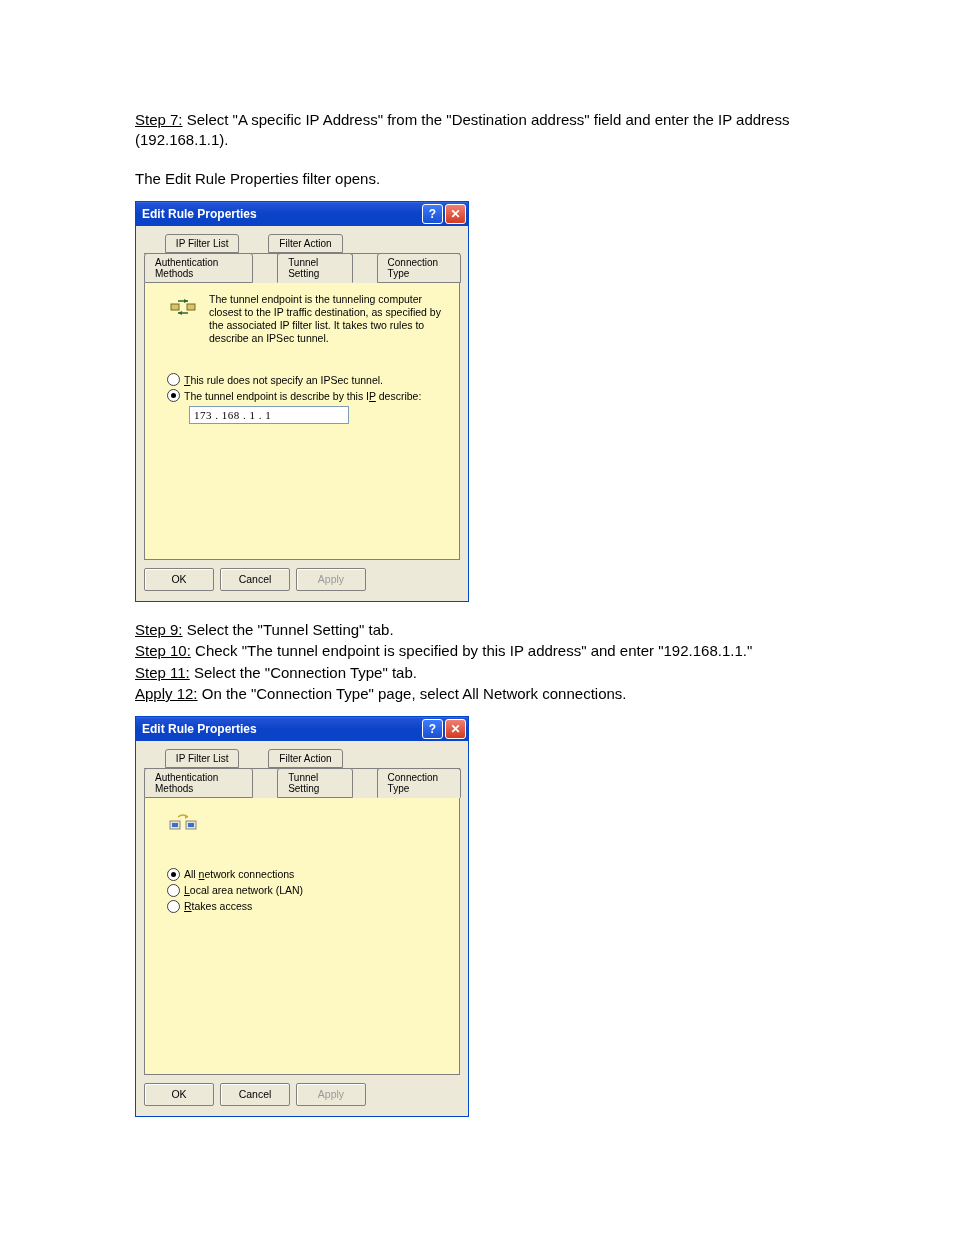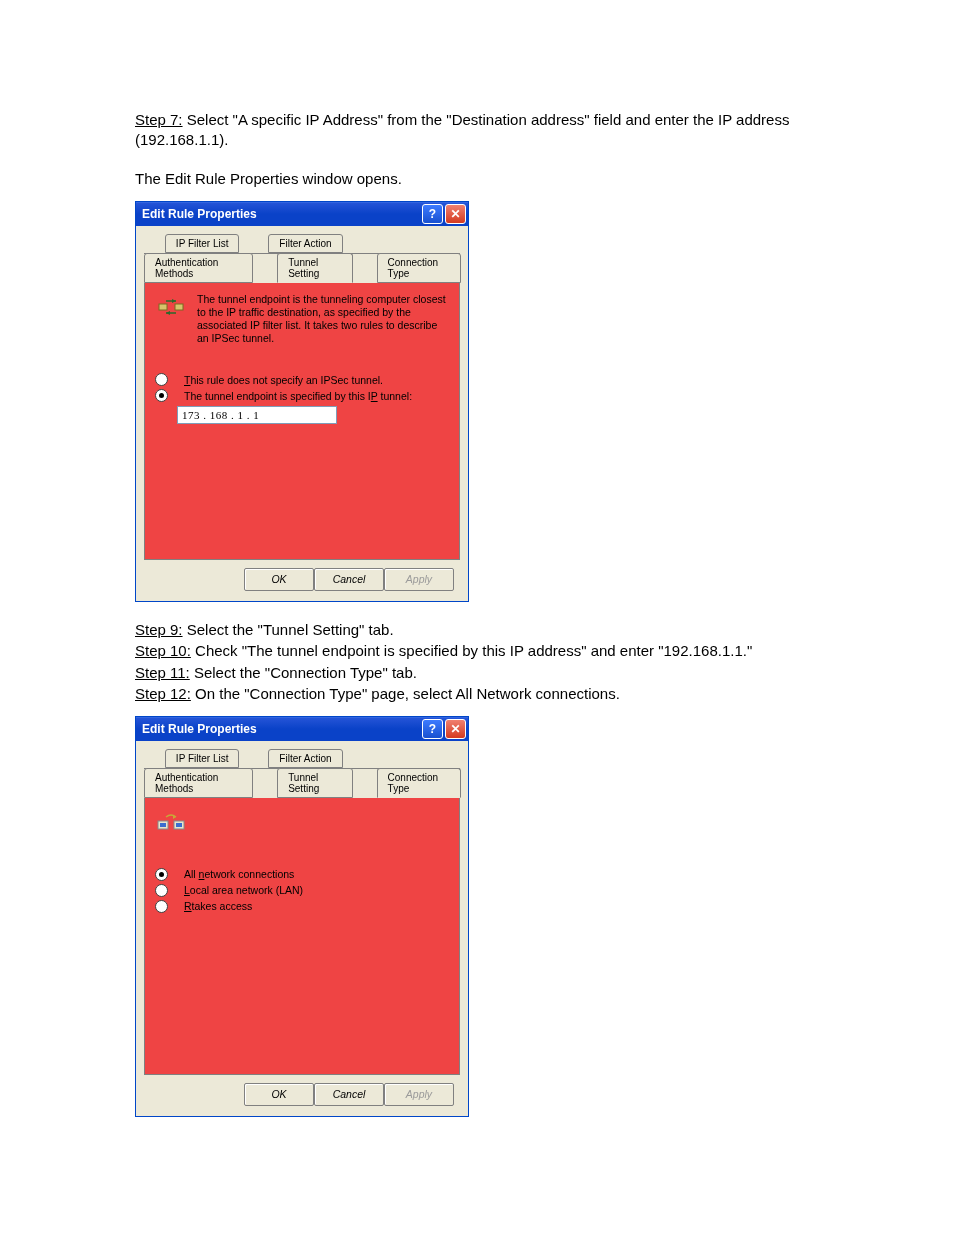--- a/index.html
+++ b/index.html
@@ -70,53 +70,52 @@
   }
   .tab.active {
     border-bottom: 1px solid #ece9d8;
     z-index: 2;
   }
   .tabrow.row2 { margin-top: -1px; gap: 25px; }
 
   .tabpanel {
     border: 1px solid #808080;
     border-top: none;
-    background: #ef4444;
-    padding: 10px 10px 10px 10px;
+    background: #fef9c3;
+    padding: 10px 10px 10px 22px;
     min-height: 256px;
     font-size: 10.5px;
   }
 
   .desc-row { display:flex; gap:10px; margin-bottom: 28px; }
   .desc-text { font-size: 10.5px; line-height: 1.25; }
 
-  .radio-row { display:flex; align-items:center; gap:16px; margin: 3px 0; font-size:10.5px; }
+  .radio-row { display:flex; align-items:center; gap:4px; margin: 3px 0; font-size:10.5px; }
   .radio-row .u { text-decoration: underline; }
   .radio-dot {
     width:11px; height:11px; border:1px solid #404040; border-radius:50%;
     display:inline-flex; align-items:center; justify-content:center; background:#fff;
   }
   .radio-dot.sel::after { content:""; width:5px; height:5px; background:#000; border-radius:50%; }
 
   .ip-box {
     margin: 4px 0 0 22px;
     width: 150px;
     border: 1px solid #7f9db9;
     background:#fff;
     font-family: Tahoma;
     font-size: 11px;
     padding: 2px 4px;
     letter-spacing: 0.5px;
     text-align: left;
   }
 
   .btnrow {
-    display:flex; justify-content:flex-end; gap:0;
+    display:flex; justify-content:flex-start; gap:6px;
     padding: 8px 6px 0 0;
-    font-style: italic;
   }
   .btn {
     width: 68px; height: 21px;
     font-size: 10.5px;
     border: 1px solid #808080;
     background: #ece9d8;
     border-radius: 2px;
     display:inline-flex; align-items:center; justify-content:center;
     box-shadow: inset 1px 1px 0 #fff;
   }
@@ -126,21 +125,21 @@
 </style>
 </head>
 <body>
 
 <div class="page">
 
   <p class="doc">
     <span class="step-label">Step 7:</span><span> Select "A specific IP Address" from the "Destination address" field and enter the IP address (192.168.1.1).</span>
   </p>
 
-  <p class="doc spacer">The Edit Rule Properties window opens.</p>
+  <p class="doc spacer">The Edit Rule Properties filter opens.</p>
 
   <div class="dialog">
     <div class="titlebar">
       <span class="title">Edit Rule Properties</span>
       <span class="tbtn help">?</span>
       <span class="tbtn close">✕</span>
     </div>
     <div class="dlg-body">
       <div class="tabrow">
         <div class="spacer-left"></div>
@@ -171,21 +170,21 @@
           </div>
           <div class="desc-text">The tunnel endpoint is the tunneling computer closest to the IP traffic destination, as specified by the associated IP filter list. It takes two rules to describe an IPSec tunnel.</div>
         </div>
 
         <div class="radio-row">
           <span class="radio-dot"></span>
           <span><span class="u">T</span><span>his rule does not specify an IPSec tunnel.</span></span>
         </div>
         <div class="radio-row">
           <span class="radio-dot sel"></span>
-          <span><span>The tunnel endpoint is specified by this I</span><span class="u">P</span><span> tunnel:</span></span>
+          <span><span>The tunnel endpoint is describe by this I</span><span class="u">P</span><span> describe:</span></span>
         </div>
         <div class="ip-box">173 . 168 .   1   .   1</div>
       </div>
       <div class="btnrow">
         <div class="btn">OK</div>
         <div class="btn">Cancel</div>
         <div class="btn disabled">Apply</div>
       </div>
     </div>
   </div>
@@ -193,21 +192,21 @@
   <p class="doc">
     <span class="step-label">Step 9:</span><span> Select the "Tunnel Setting" tab.</span>
   </p>
   <p class="doc">
     <span class="step-label">Step 10:</span><span> Check "The tunnel endpoint is specified by this IP address" and enter "192.168.1.1."</span>
   </p>
   <p class="doc">
     <span class="step-label">Step 11:</span><span> Select the "Connection Type" tab.</span>
   </p>
   <p class="doc">
-    <span class="step-label">Step 12:</span><span> On the "Connection Type" page, select All Network connections.</span>
+    <span class="step-label">Apply 12:</span><span> On the "Connection Type" page, select All Network connections.</span>
   </p>
 
   <div class="dialog">
     <div class="titlebar">
       <span class="title">Edit Rule Properties</span>
       <span class="tbtn help">?</span>
       <span class="tbtn close">✕</span>
     </div>
     <div class="dlg-body">
       <div class="tabrow">

